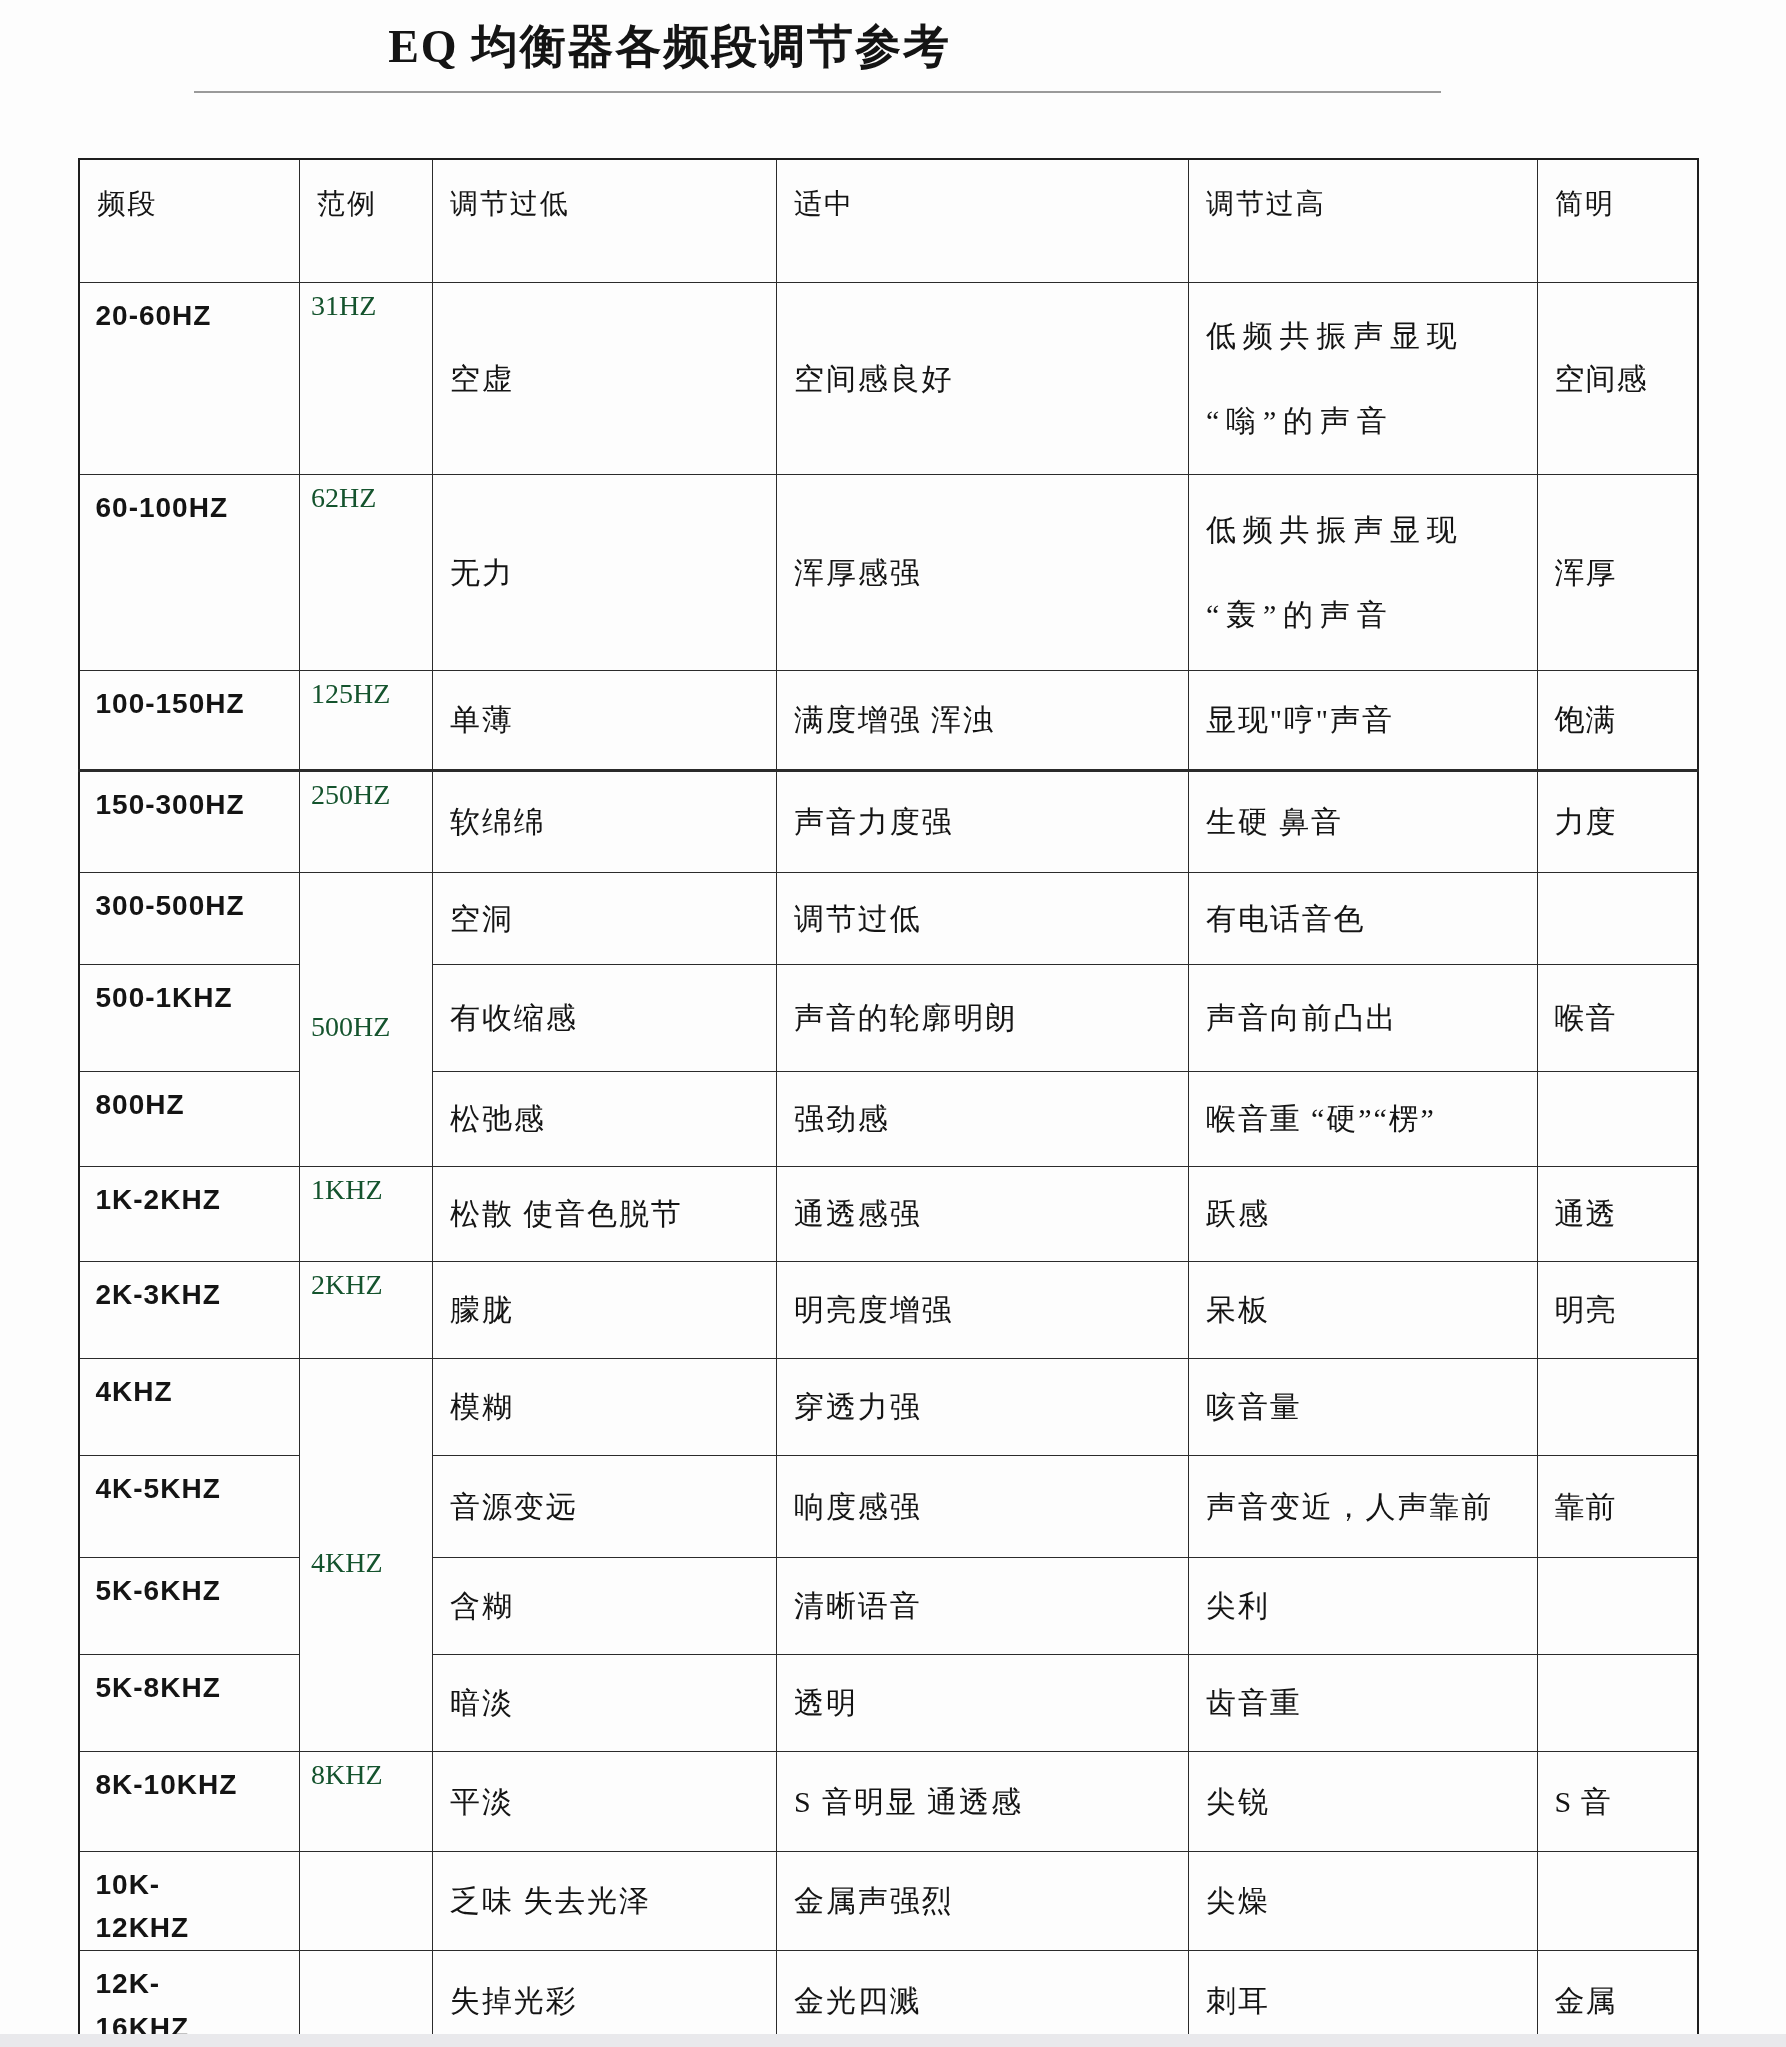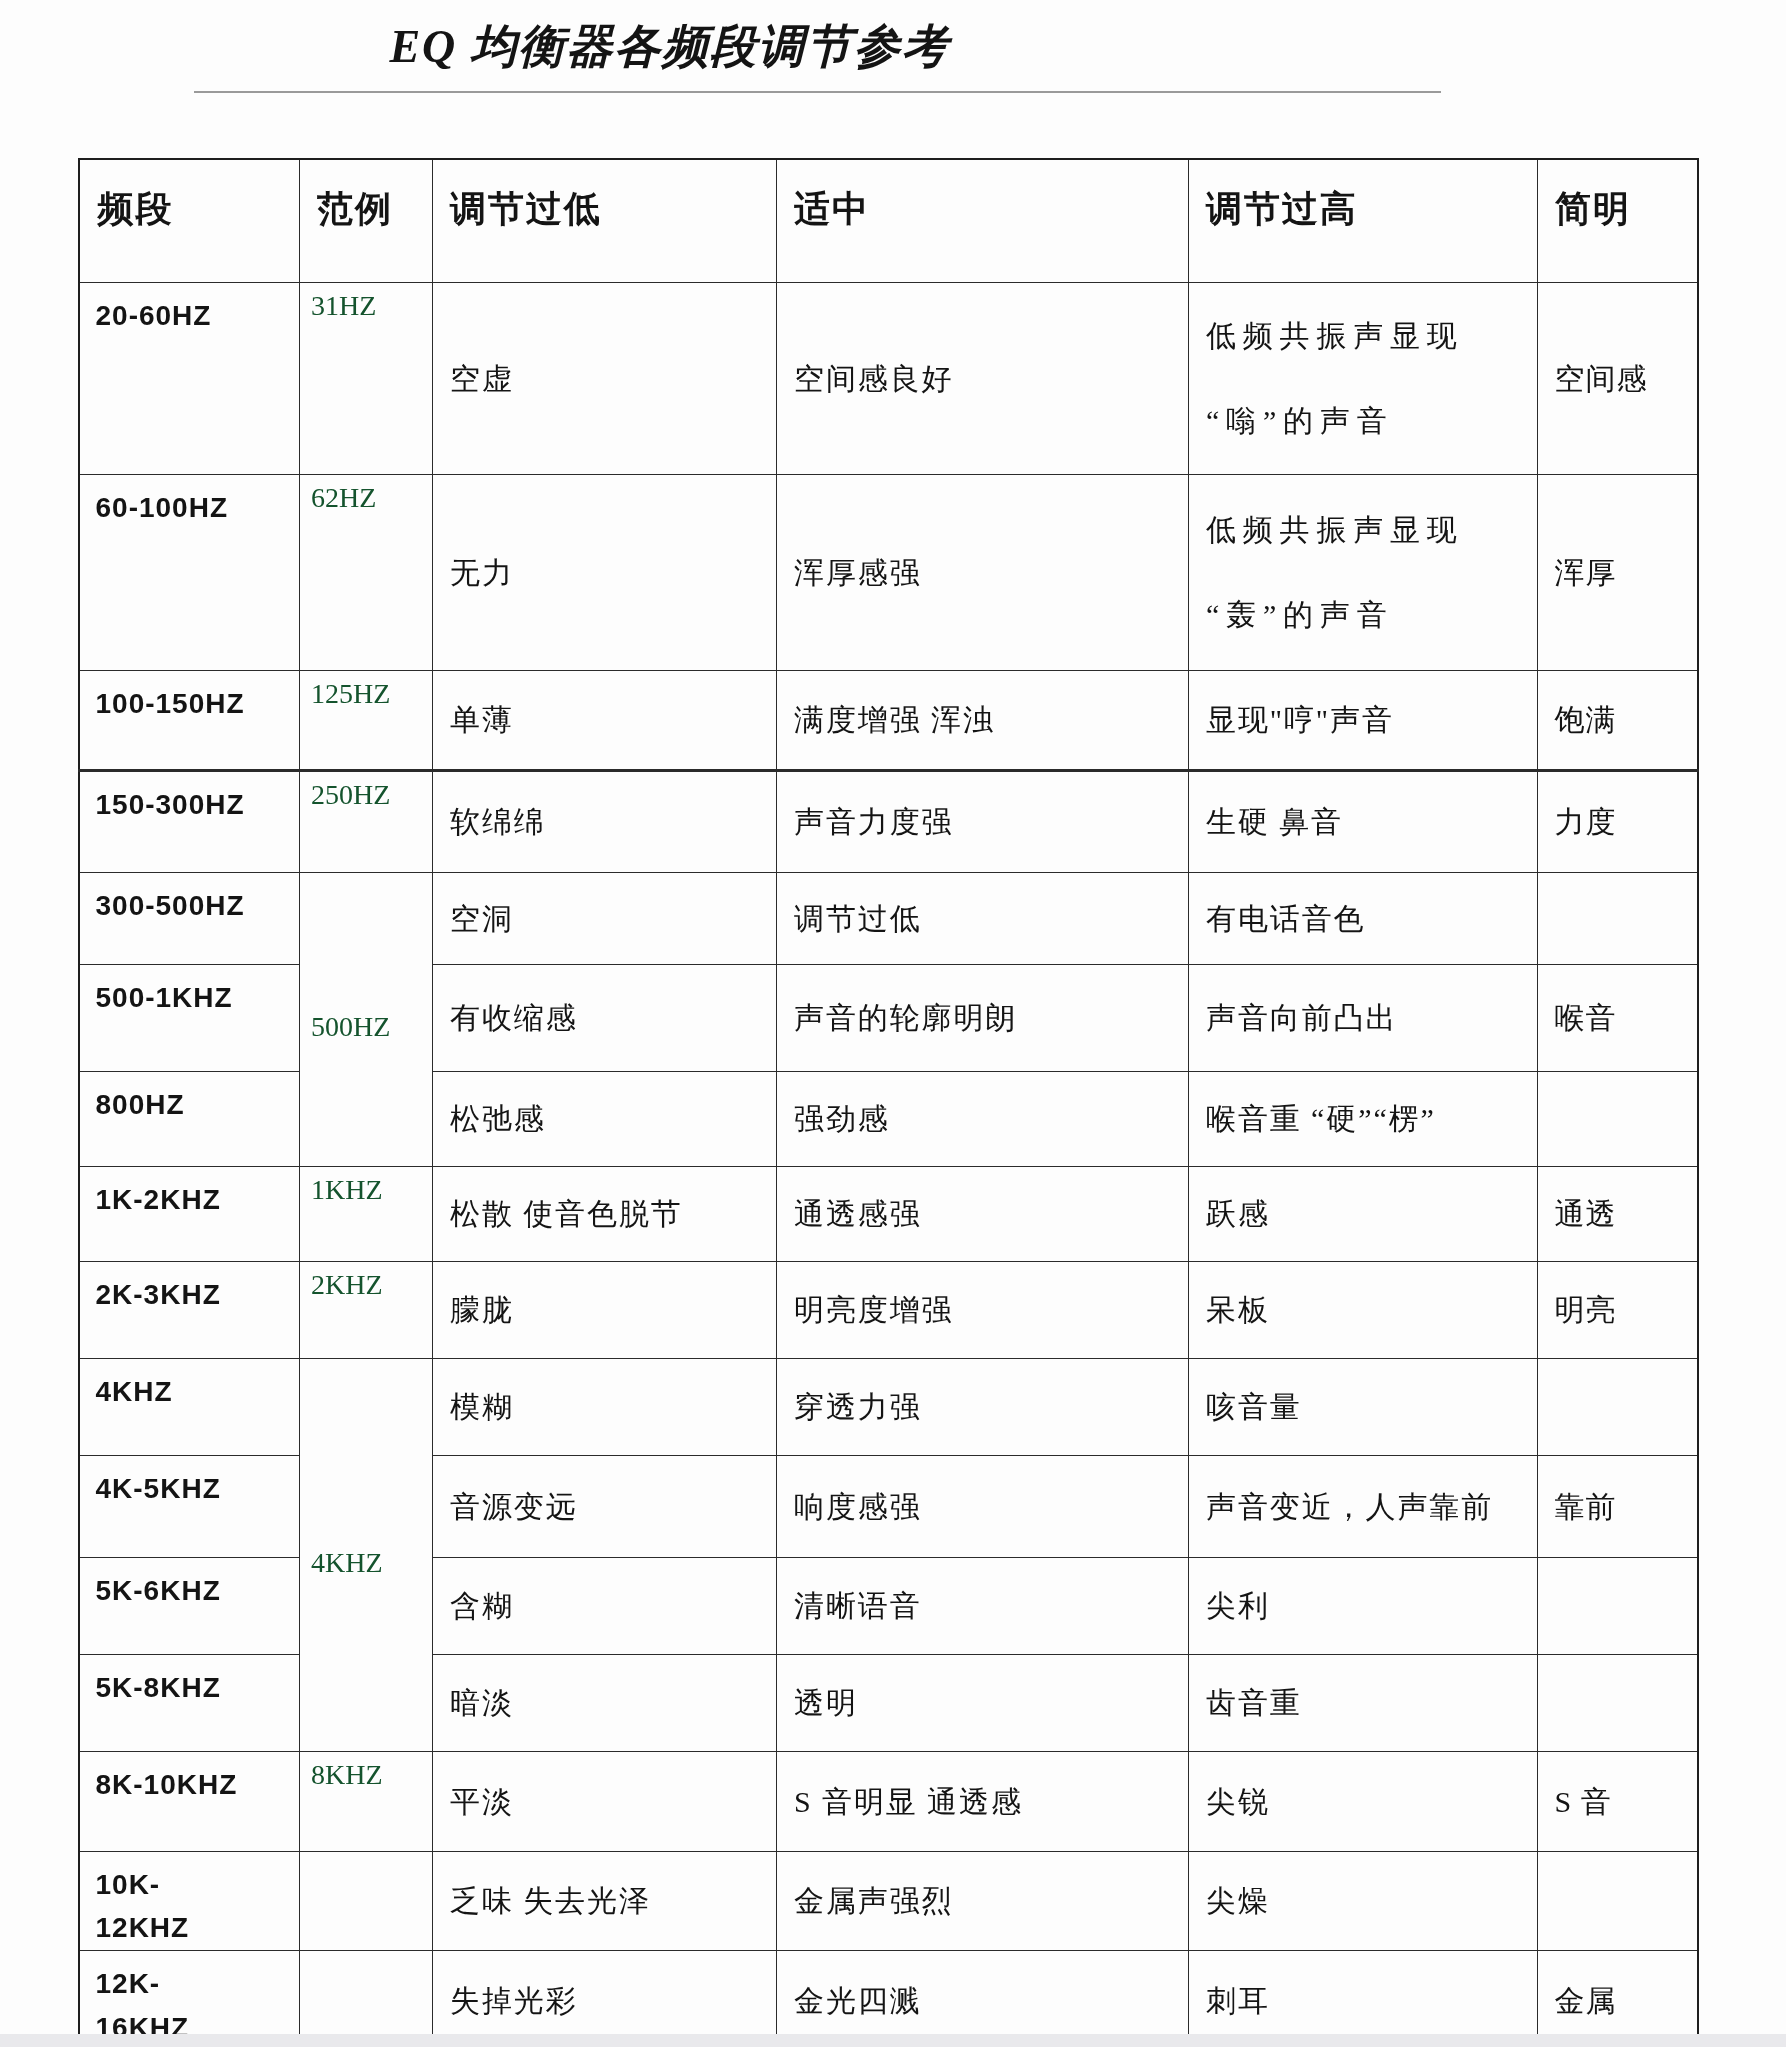--- a/index.html
+++ b/index.html
@@ -7,39 +7,38 @@
     width:1786px;height:2047px;position:relative;
     background:#fdfdfd;color:#141414;
     font-family:"Liberation Serif","DejaVu Serif",serif;
     overflow:hidden;
   }
   .title{
     position:absolute;left:0;top:15.5px;width:1339px;
     text-align:center;font-weight:bold;font-size:46px;
     letter-spacing:1.9px;
     font-family:"Liberation Serif","DejaVu Serif",serif;
-    font-style:italic;
   }
   .title-rule{
     position:absolute;left:194px;top:91px;width:1247px;height:1.9px;
     background:#9a9a9a;
   }
   table.eq{
     position:absolute;left:78px;top:158px;width:1621px;
     border-collapse:collapse;table-layout:fixed;
     border:2.9px solid #1e1e1e;
   }
   th,td{
     border:1.9px solid #2b2b2b;
     white-space:pre-line;
     overflow:hidden;
   }
   th{
     font-family:"Liberation Sans","DejaVu Sans",sans-serif;
-    font-weight:bold;font-size:36px;text-align:left;
+    font-weight:normal;font-size:28px;text-align:left;
     vertical-align:top;padding:25px 3.9px 0 17.5px;letter-spacing:1.9px;
   }
   td.c-freq{
     font-family:"Liberation Sans","DejaVu Sans",sans-serif;
     font-weight:bold;font-size:28px;
     vertical-align:top;padding:11.6px 3.9px 0 15.5px;
     line-height:1.55;letter-spacing:1px;
   }
   td.c-ex{
     font-size:28px;vertical-align:top;padding:7.8px 3.9px 0 11.6px;

